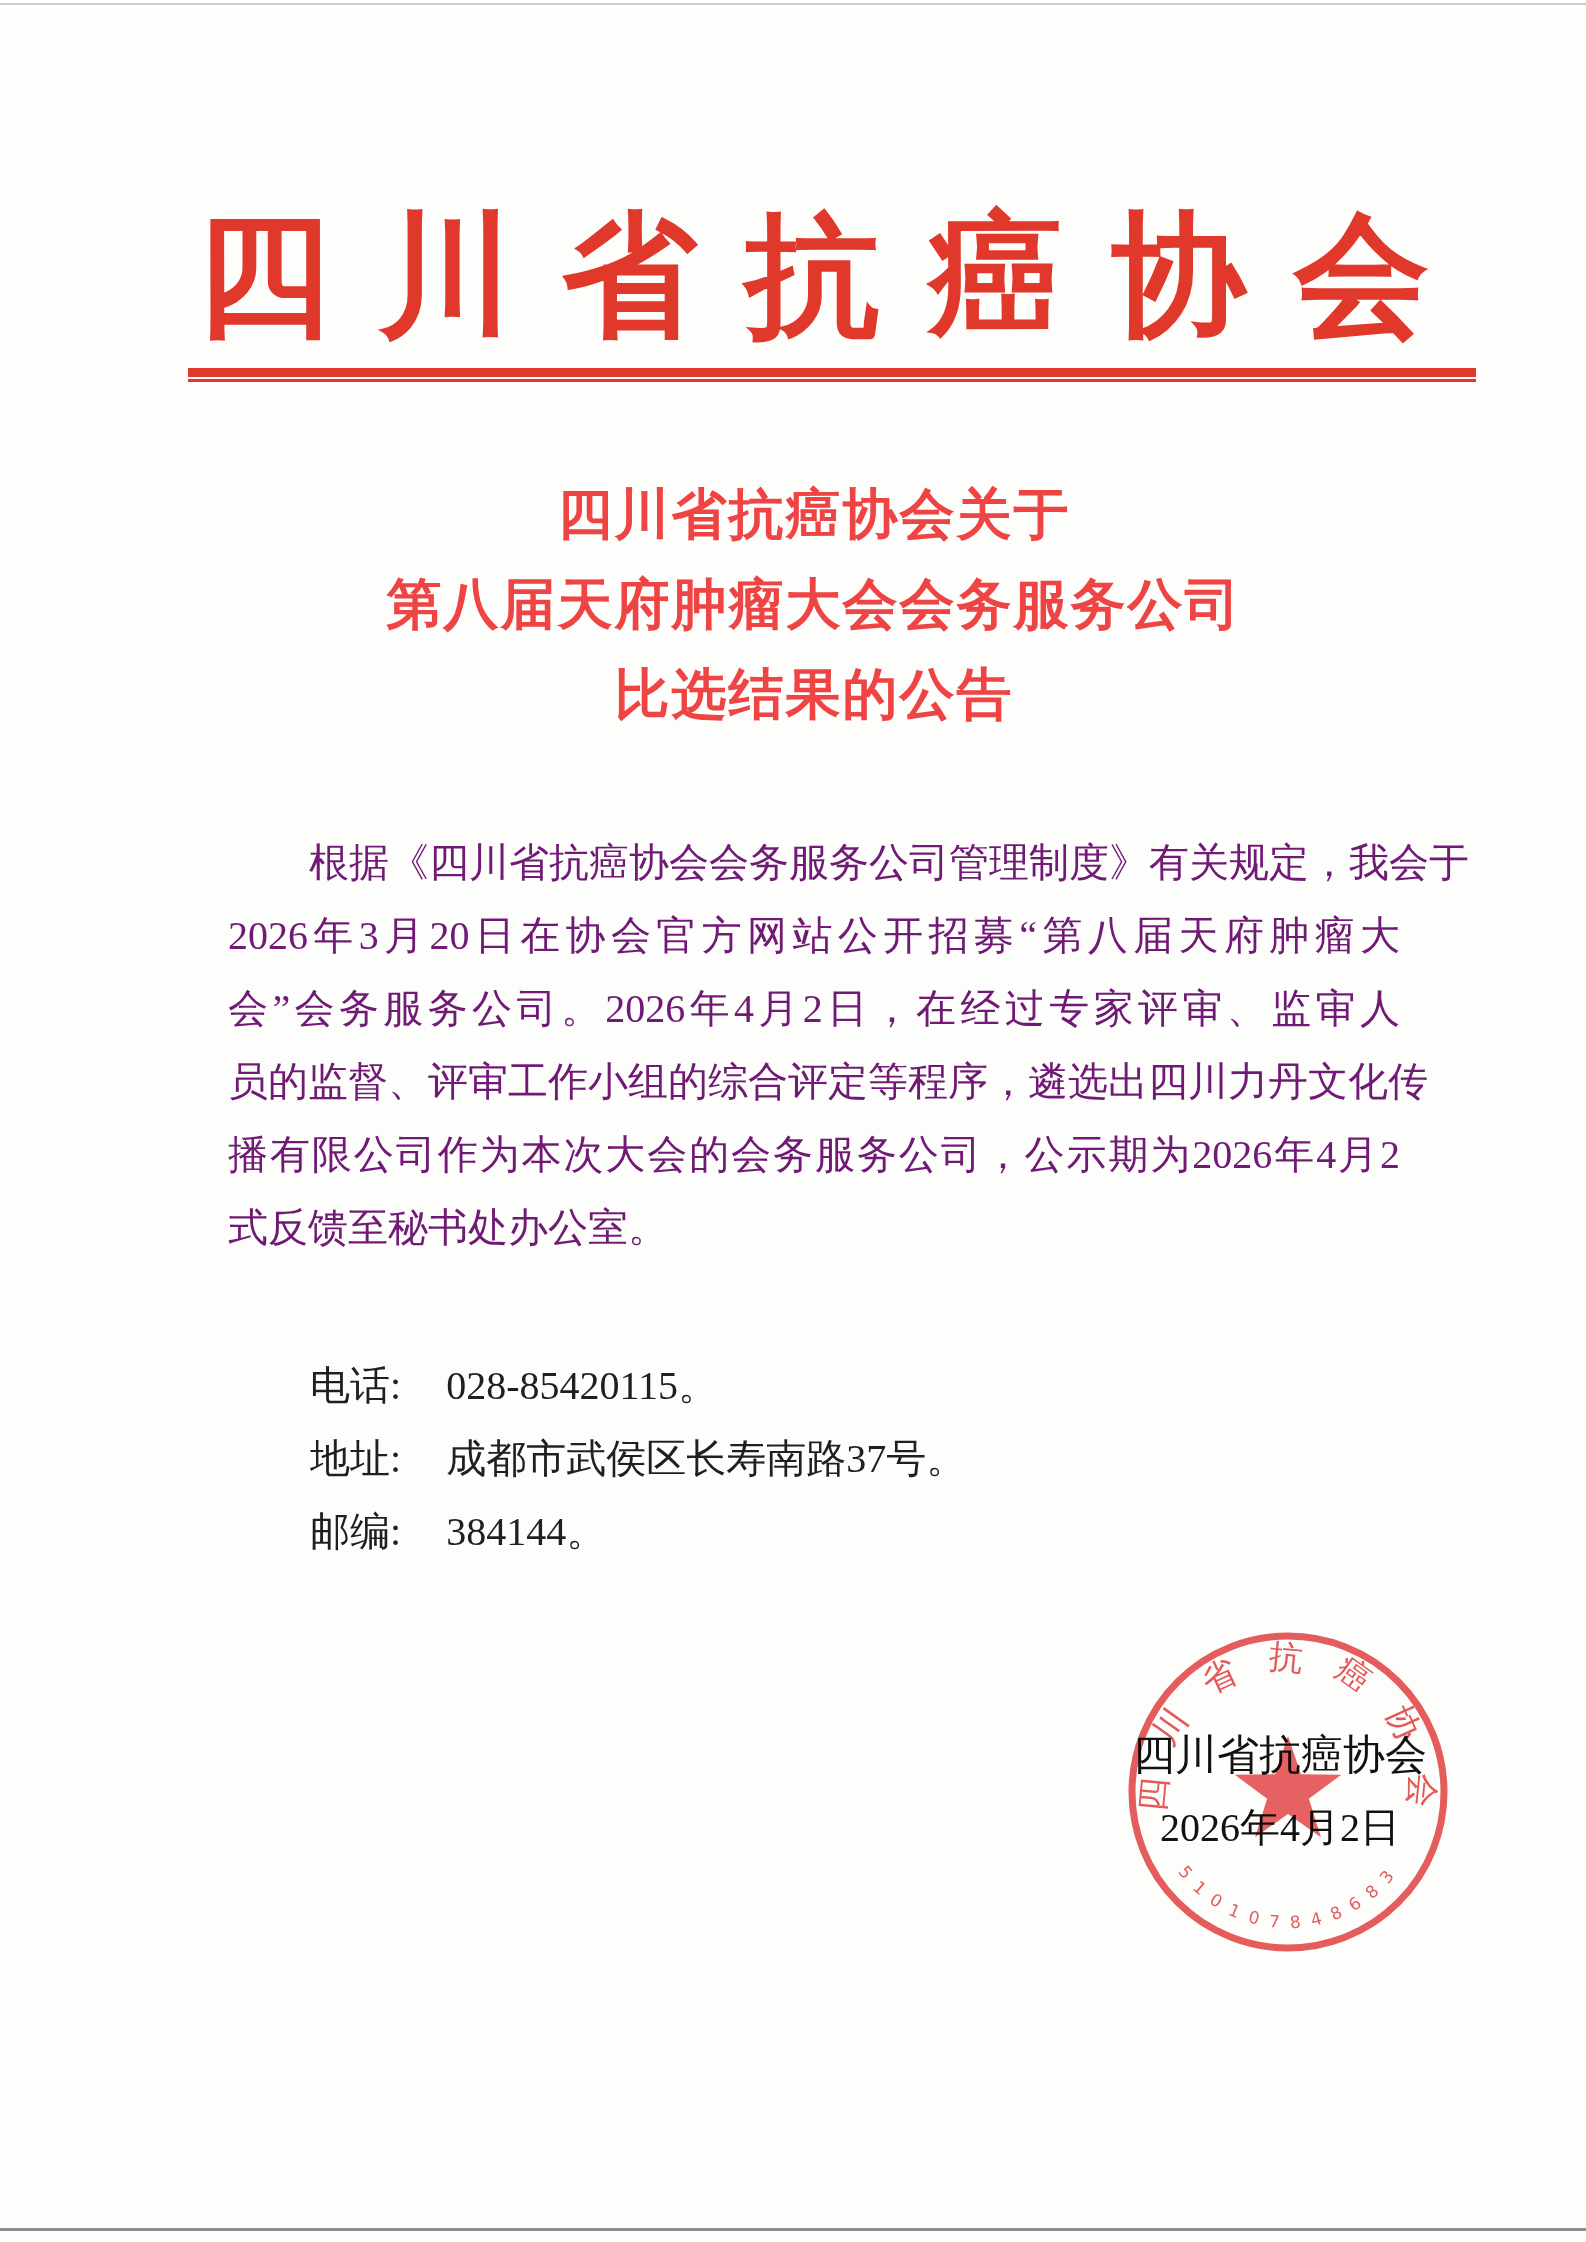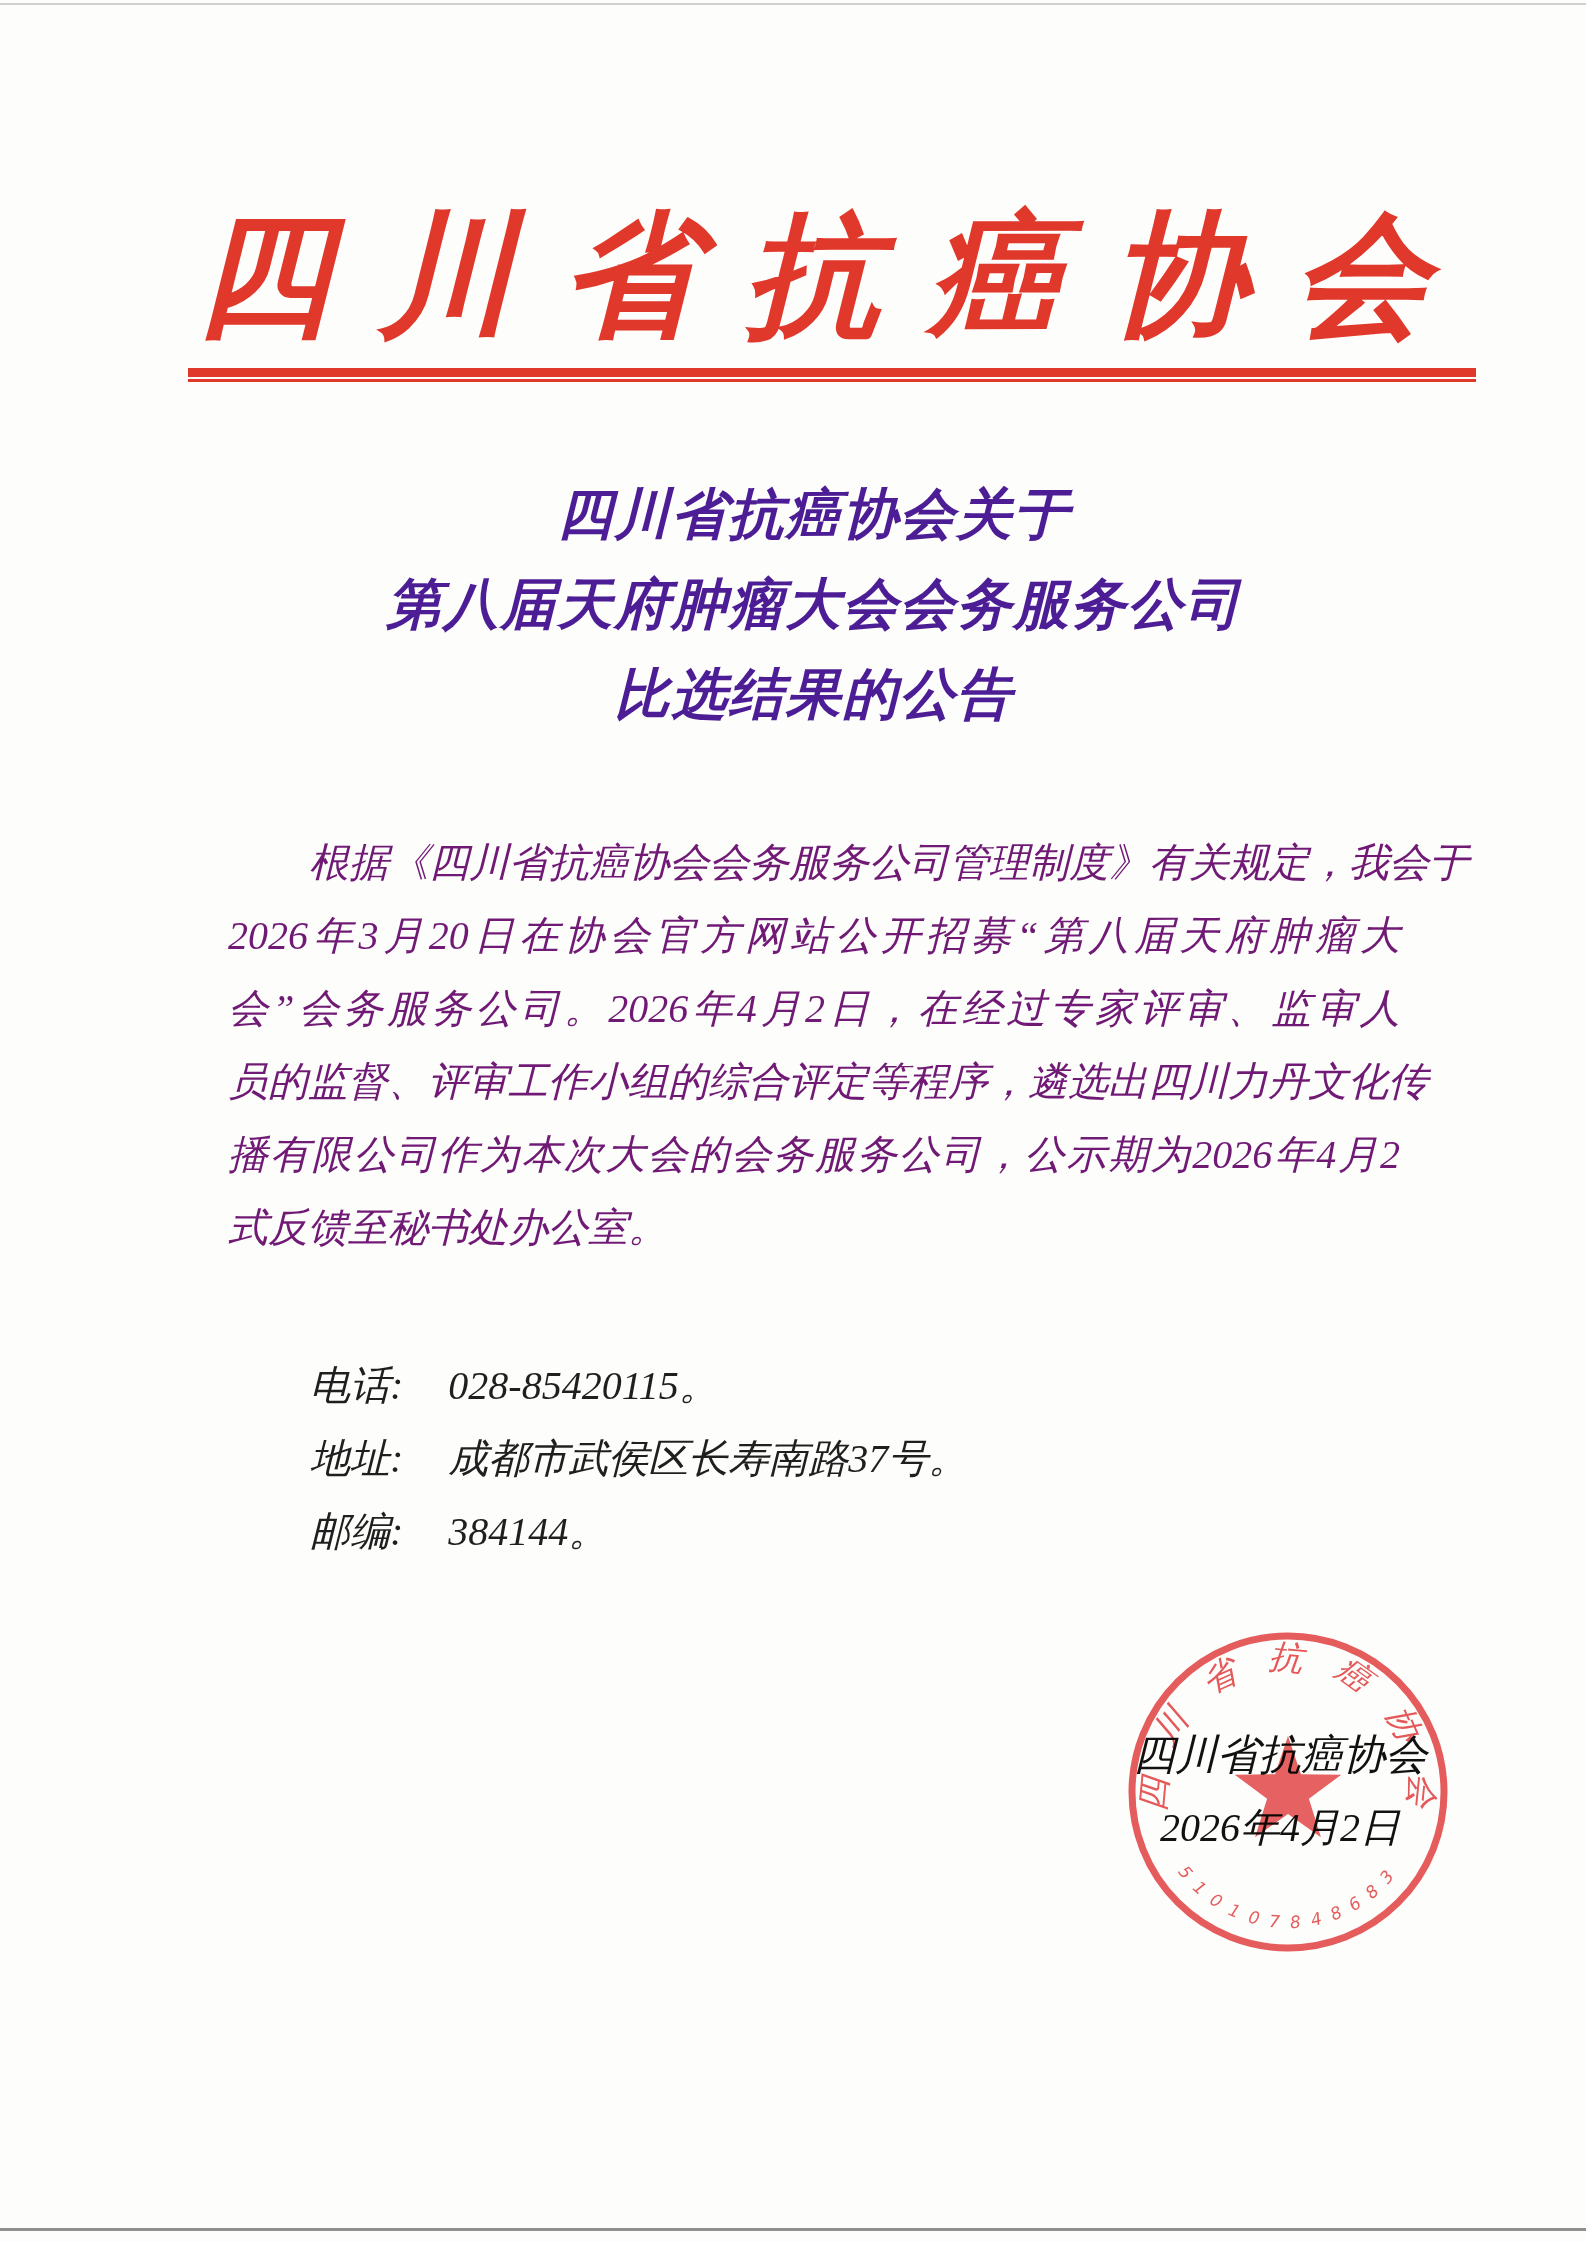--- a/index.html
+++ b/index.html
@@ -3,42 +3,41 @@
 <meta charset="utf-8">
 <style>
   html,body{margin:0;padding:0;background:#ffffff;}
   .page{
     position:relative;
     width:1586px;height:2242px;
     background:#fdfdfc;
     overflow:hidden;
     font-family:"Liberation Serif","DejaVu Serif",serif;
     color:#1f1f1f;
-    font-style:italic;
   }
   .edge-line{position:absolute;left:0;width:100%;}
   .edge-top{top:3px;height:2px;background:#cfcfcf;}
   .edge-bottom{top:2228px;height:3px;background:#8f8f8f;}
 
   .letterhead{
     position:absolute;top:204px;left:196px;
     font-size:135px;line-height:1.08;font-weight:bold;
     letter-spacing:48px;white-space:nowrap;
     color:#e0382a;
   }
   .red-rule{
     position:absolute;top:368px;left:188px;width:1288px;
     height:2px;background:transparent;
     border-top:9px solid #e0382a;
     border-bottom:3px solid #e0382a;
   }
   .doc-title{
     position:absolute;top:470px;left:228px;width:1172px;
     text-align:center;font-size:55px;font-weight:bold;
-    line-height:90px;letter-spacing:2px;color:#4c1d95;
+    line-height:90px;letter-spacing:2px;color:#ef4444;
   }
   .body-block{
     position:absolute;top:826px;left:228px;width:1172px;
     font-size:40px;line-height:73px;color:#701a75;
   }
   .body-line{
     text-align:justify;
     text-align-last:justify;
     white-space:nowrap;
   }

